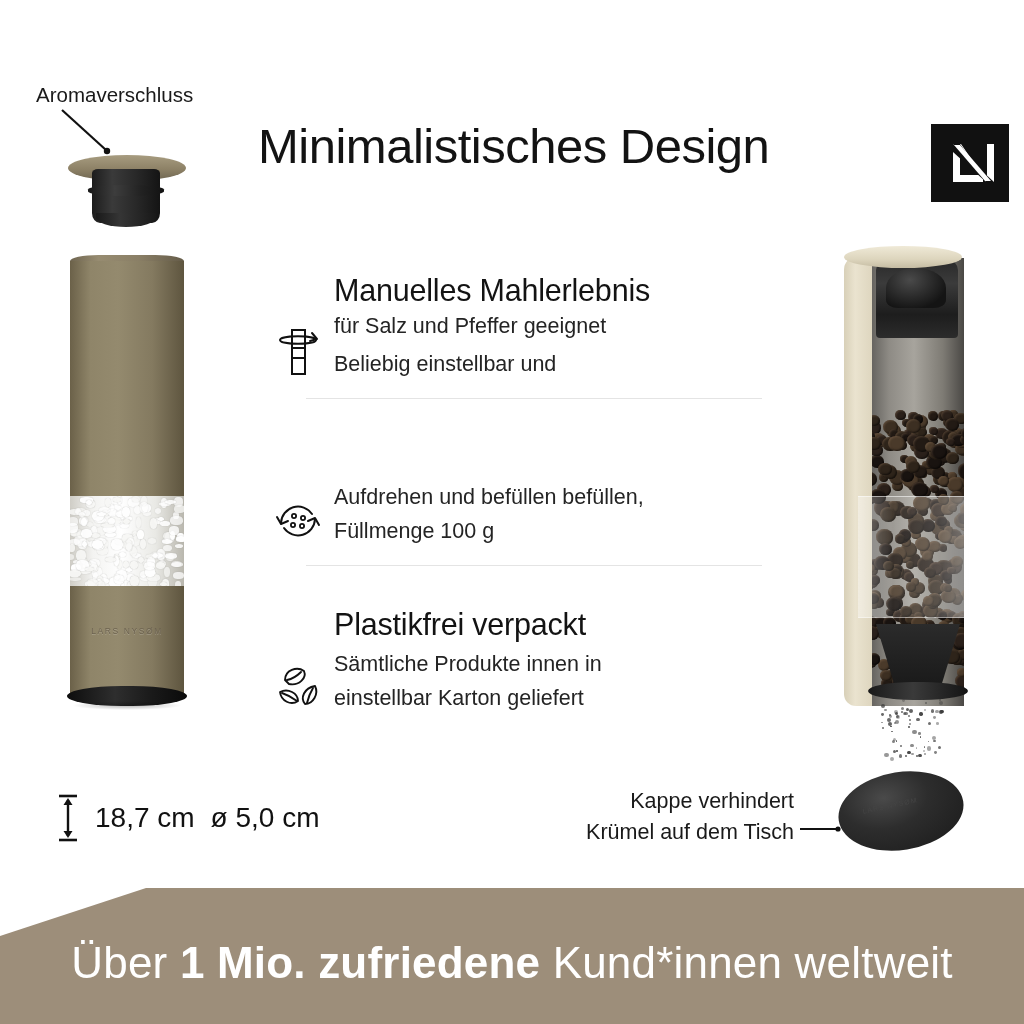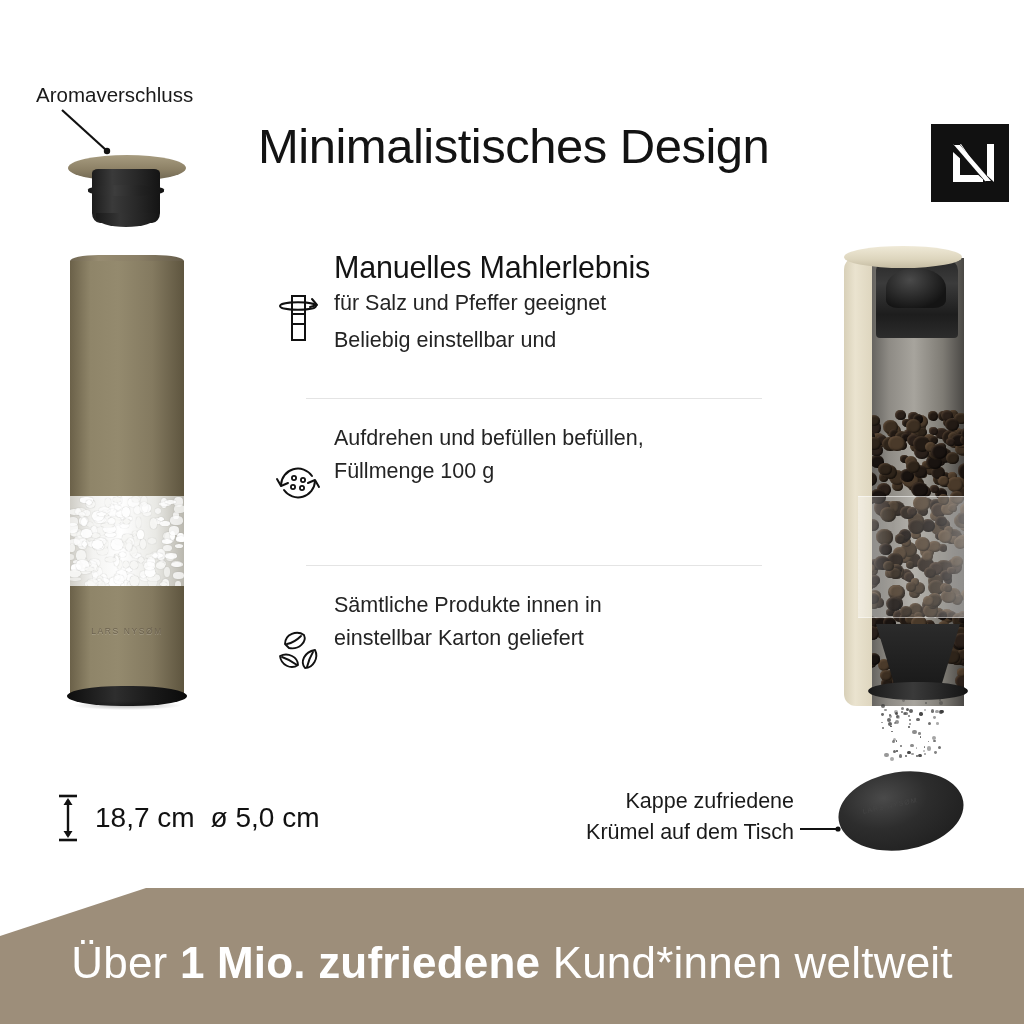--- a/index.html
+++ b/index.html
@@ -51,21 +51,21 @@
 
   
   .features {
     position: absolute;
     left: 262px; top: 248px;
     width: 500px;
   }
   .feature {
     position: relative;
     display: flex;
-    align-items: flex-start;
+    align-items: flex-end;
     padding: 0;
   }
   .feature .ficon {
     width: 72px;
     flex: 0 0 72px;
     display: flex;
     align-items: center;
     justify-content: center;
     padding-top: 42px;
   }
@@ -581,20 +581,21 @@
             <path d="M14 20 C14 10, 26 6, 33 11 C36 18, 28 26, 18 24 Z"></path>
             <path d="M16 20 C21 19, 27 15, 30 12"></path>
             <path d="M9 32 C17 28, 27 33, 27 41 C20 46, 10 41, 9 32 Z"></path>
             <path d="M11 33 C17 35, 22 38, 26 41"></path>
             <path d="M44 26 C48 34, 42 44, 34 44 C29 38, 33 28, 44 26 Z"></path>
             <path d="M42 28 C39 33, 37 39, 36 43"></path>
           </g>
         </svg>
       </div>
       <div class="ftext">
+        <div class="f-title">Plastikfrei verpackt</div>
         <div class="f-desc">Sämtliche Produkte innen in</div>
         <div class="f-desc" style="margin-top:2px">einstellbar Karton geliefert</div>
       </div>
     </div>
   </div>
 
   <div class="mill-right">
     <div class="r-cap"></div>
     <div class="r-interior" id="pepper-chamber">
         <div class="pepper" style="width: 12.0258px; height: 11.0637px; left: 56.2621px; top: 206.206px; background: rgb(60, 47, 34); box-shadow: rgba(0, 0, 0, 0.6) -1px -1px 2px inset, rgba(160, 130, 100, 0.35) 1px 1px 2px inset;"></div>
@@ -983,21 +984,21 @@
       <line x1="13" y1="8" x2="13" y2="44" stroke="#111" stroke-width="2.4"></line>
       <path d="M13 6 L8.5 13 L17.5 13 Z" fill="#111"></path>
       <path d="M13 46 L8.5 39 L17.5 39 Z" fill="#111"></path>
     </svg>
     <div class="dims-text">
       <span>18,7 cm</span><span class="gap"></span><span>ø 5,0 cm</span>
     </div>
   </div>
 
   <div class="callout-cap">
-    <div>Kappe zufriedene</div>
+    <div>Kappe verhindert</div>
     <div>Krümel auf dem Tisch</div>
   </div>
   <svg class="callout-cap-line" viewBox="0 0 42 6">
     <line x1="0" y1="3" x2="36" y2="3" stroke="#111" stroke-width="1.8"></line>
     <circle cx="38" cy="3" r="2.6" fill="#111"></circle>
   </svg>
 
   <div class="cap-obj">
     <div class="cap-side"></div>
     <div class="cap-top"></div>

